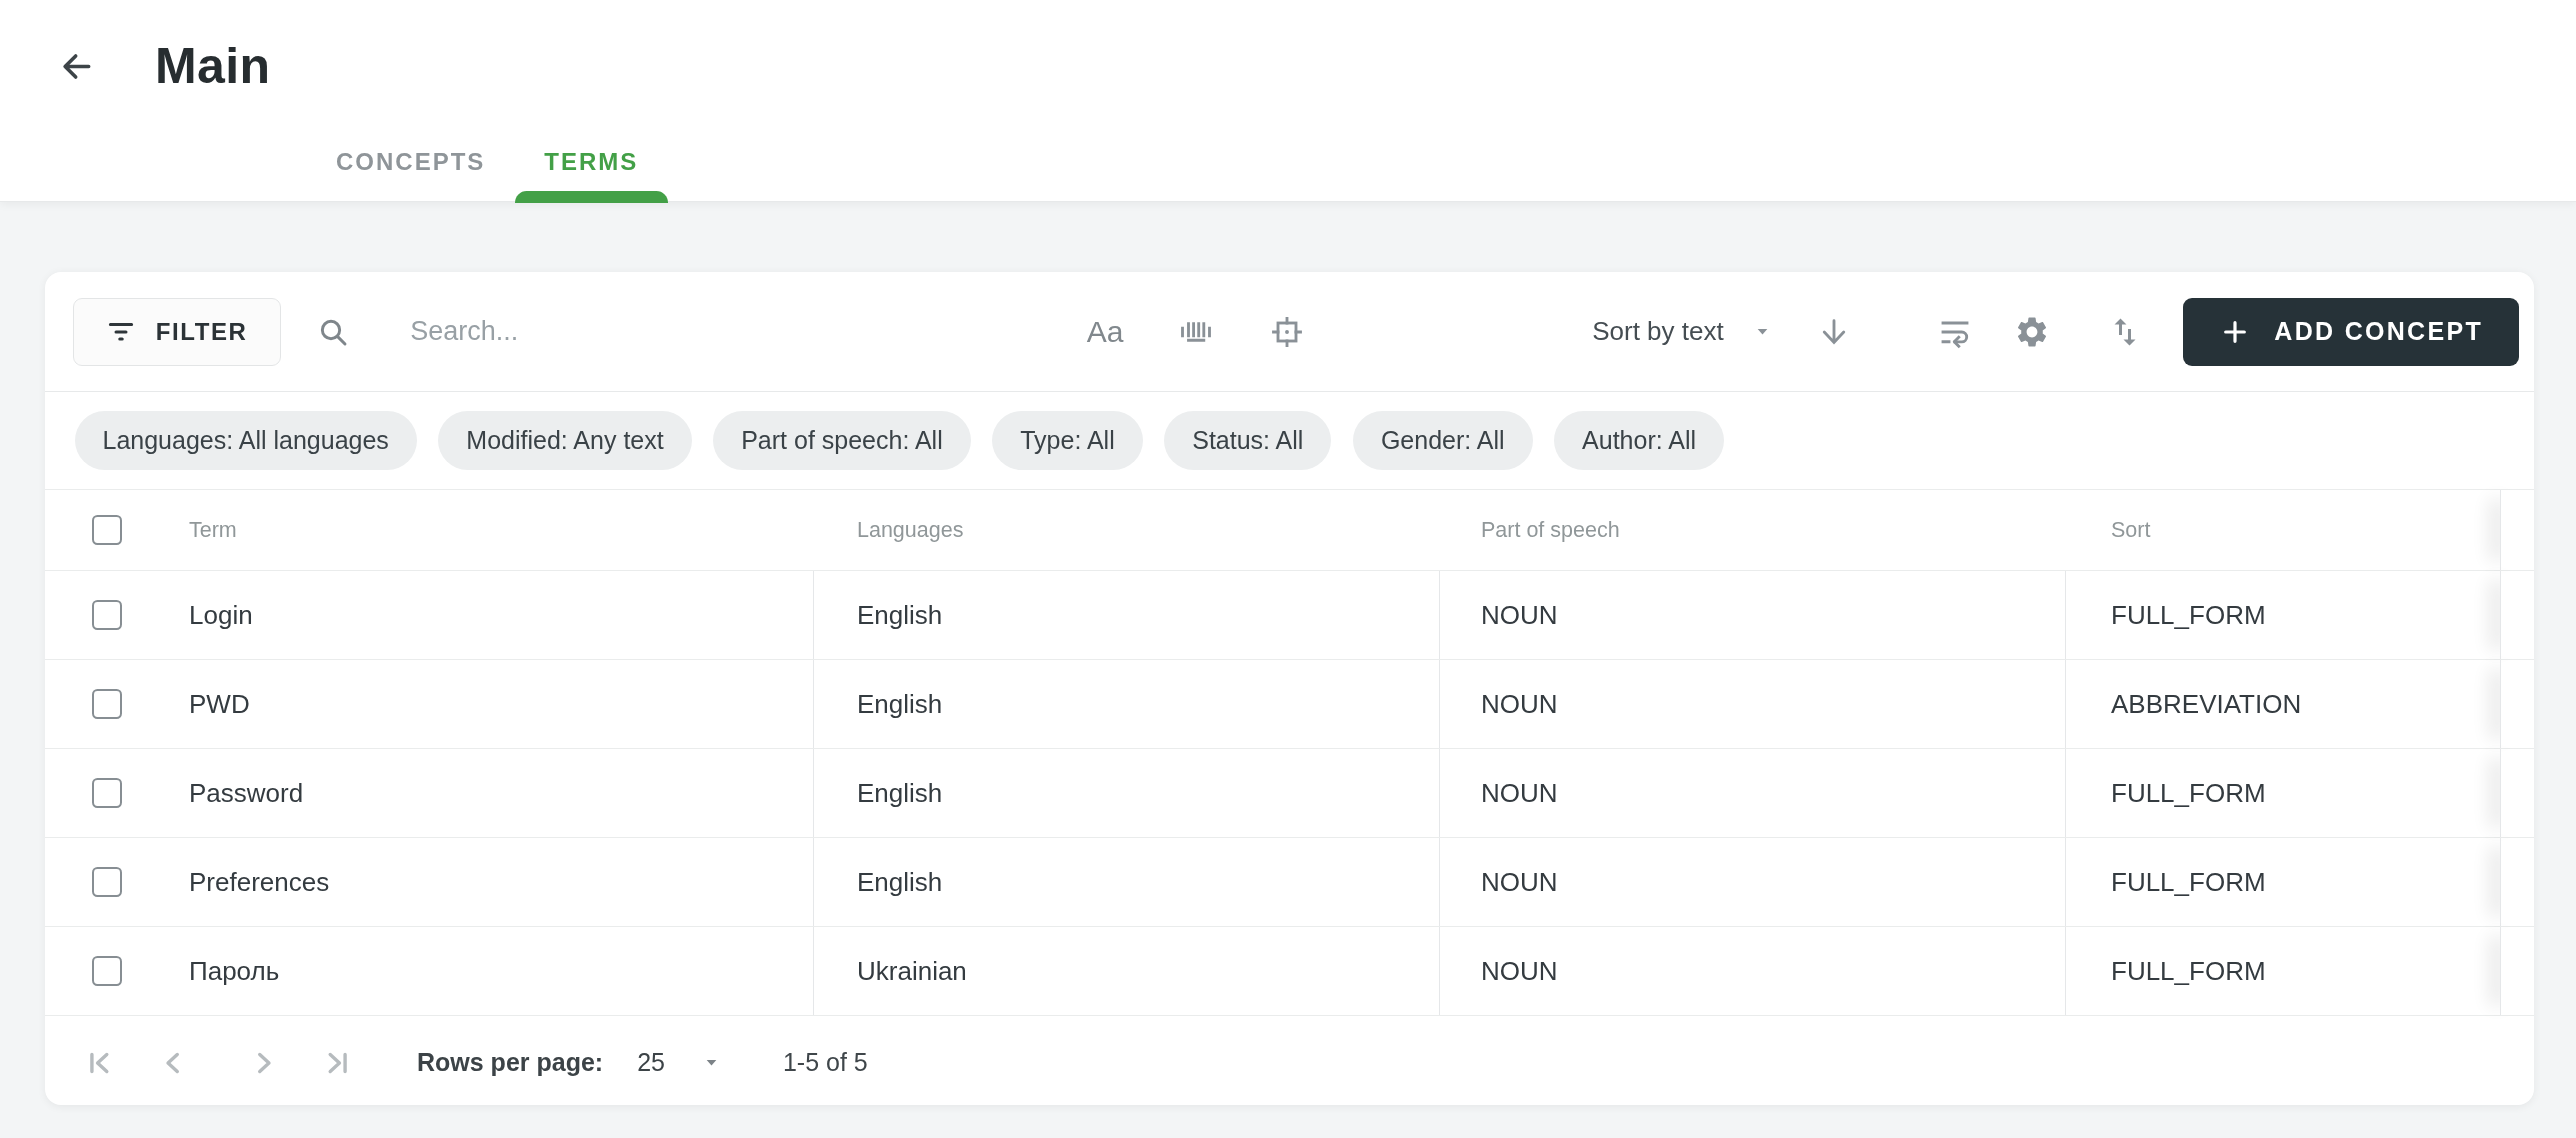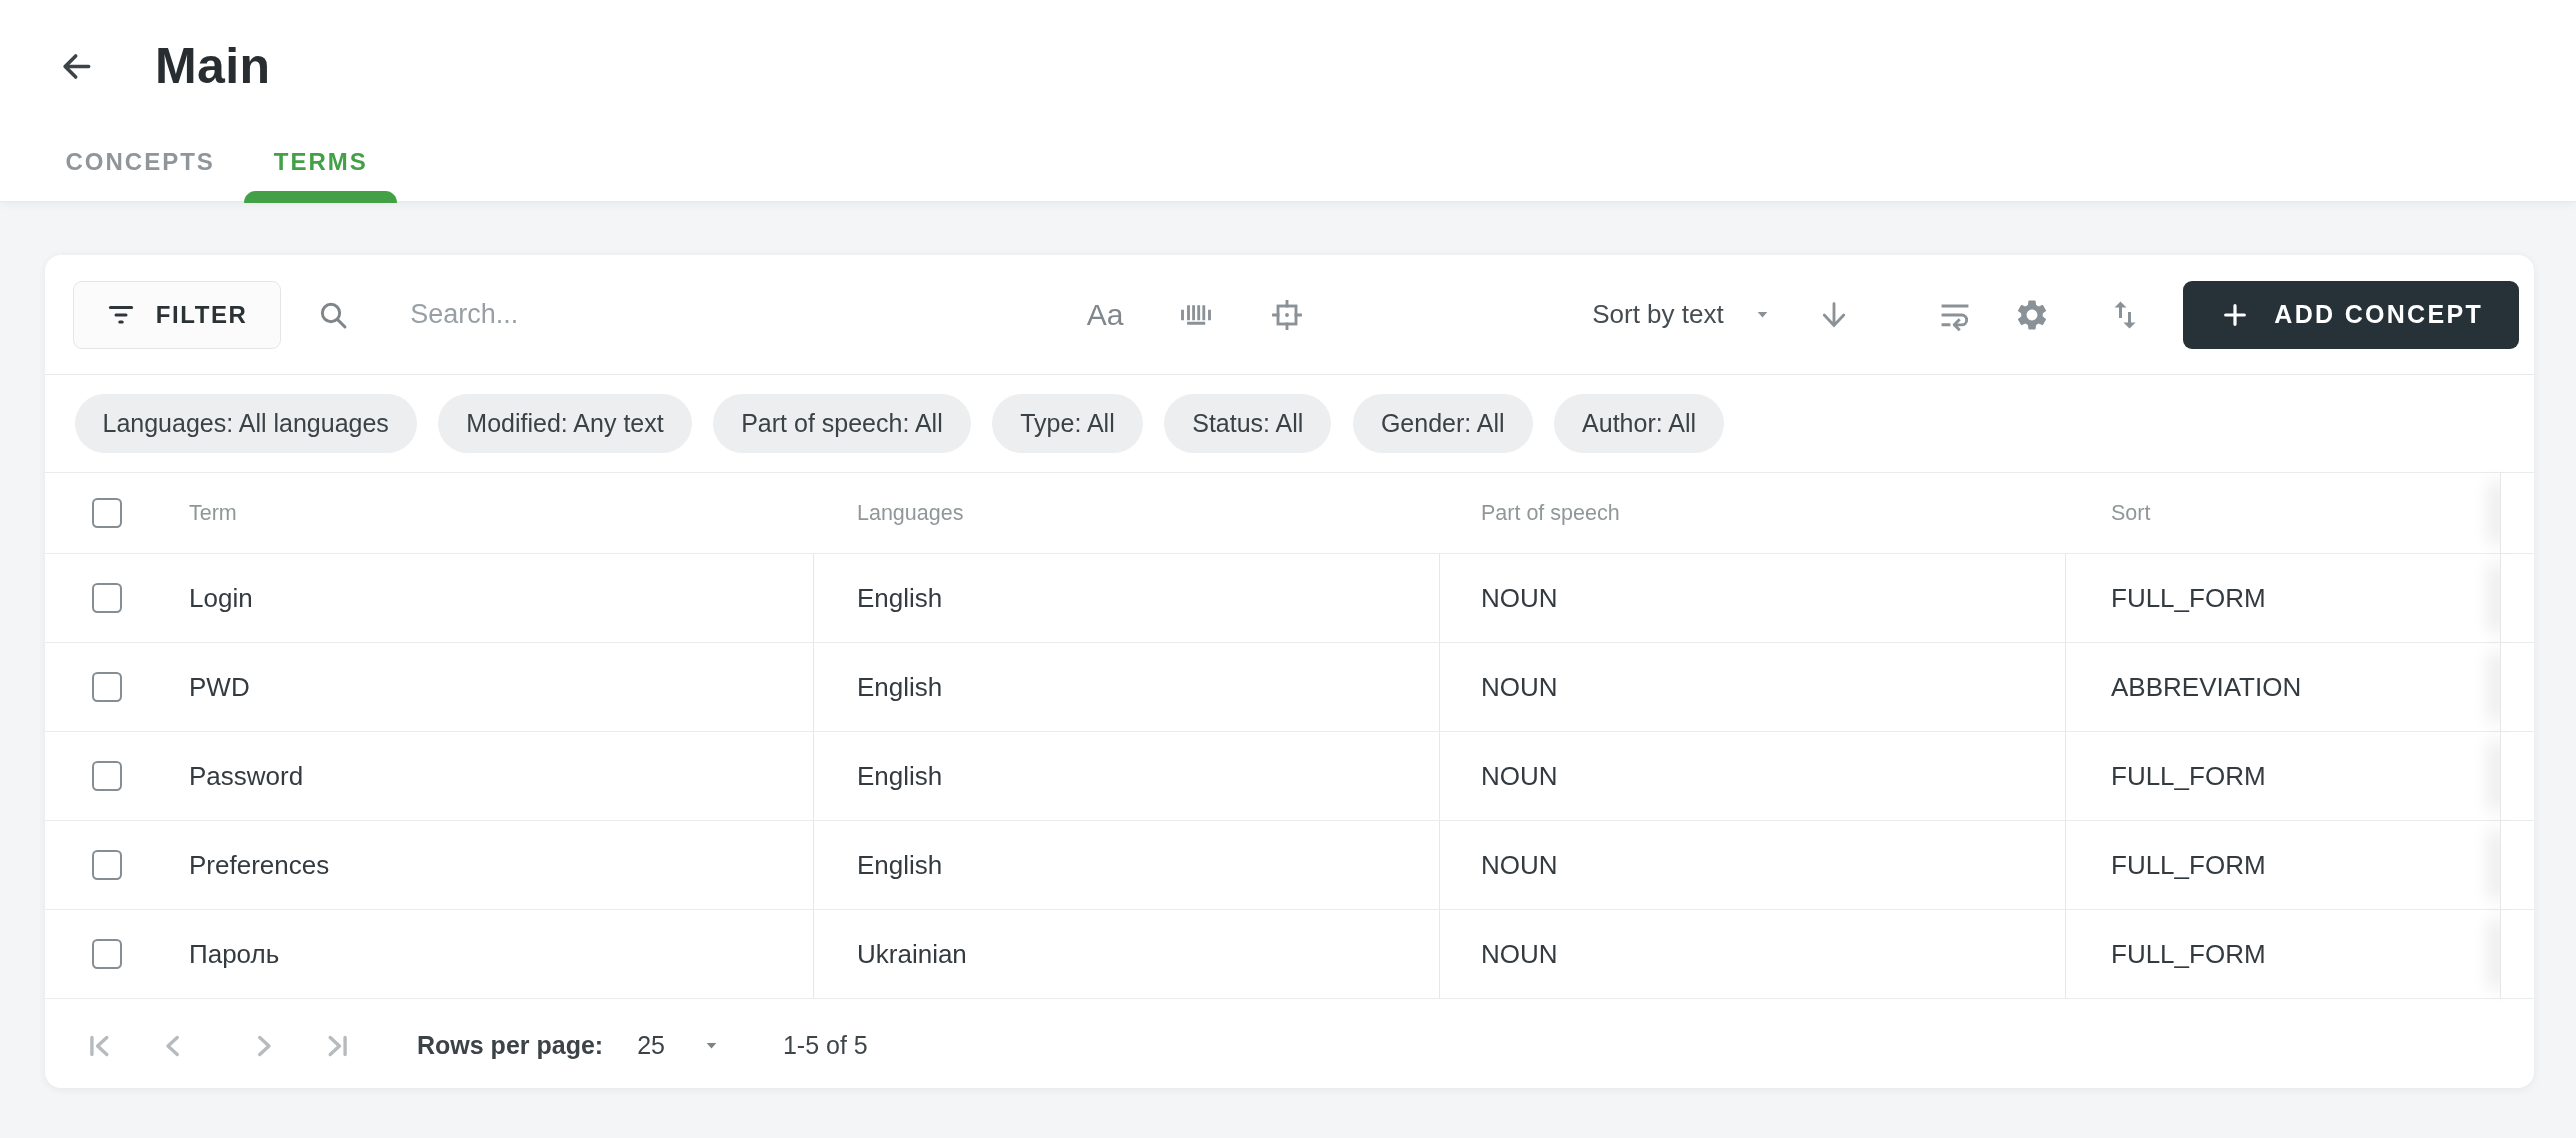--- a/index.html
+++ b/index.html
@@ -9,42 +9,42 @@
     font-family: "Liberation Sans", sans-serif;
     color: #343b40;
   }
   [data-interactable="true"] { cursor: pointer; }
 
   
   .page-header {
     width: 2576px; height: 202px; background: #ffffff;
     border-bottom: 1.8px solid #e7e9ea;
     box-shadow: 0 2.7px 9px rgba(0,0,0,0.05);
-    display: flex; flex-direction: column;
+    display: flex; 
     position: relative; z-index: 2;
   }
   .title-row { display: flex; align-items: center; margin: 30px 0 0 55px; height: 72px; }
   .back-btn { width: 43px; height: 43px; display: flex; align-items: center; justify-content: center; }
   .back-btn svg { width: 39px; height: 39px; stroke: #3d4448; stroke-width: 2.2; fill: none; stroke-linecap: round; stroke-linejoin: round; }
   .page-title { font-size: 50px; font-weight: 700; color: #272d30; margin-left: 57px; letter-spacing: 0.4px; }
 
   .tabs-bar { margin-top: auto; margin-left: 36px; display: flex; height: 79px; }
   .tab {
     position: relative; padding: 0 29.5px; display: flex; align-items: center;
     font-size: 24px; font-weight: 700; letter-spacing: 2px; color: #8f9599;
   }
   .tab.active { color: var(--accent-green, #43a047); }
   .tab.active::after {
     content: ""; position: absolute; left: 0; right: 0; bottom: -1.8px; height: 11.6px;
     background: var(--accent-green, #43a047); border-radius: 11.6px 11.6px 0 0;
   }
 
   
   .card {
-    width: 2489px; height: 833px; margin: 53px 42px 0 45px;
+    width: 2489px; height: 833px; margin: 70px 42px 0 45px;
     background: #fff; border-radius: 16px;
     box-shadow: 0 1.8px 9px rgba(0,0,0,0.06);
     display: flex; flex-direction: column; overflow: hidden;
     position: relative; z-index: 1;
   }
 
   
   .toolbar {
     height: 120px; flex: 0 0 120px; display: flex; align-items: center;
     padding: 0 15px 0 28px; border-bottom: 1.8px solid #e7e9ea;

